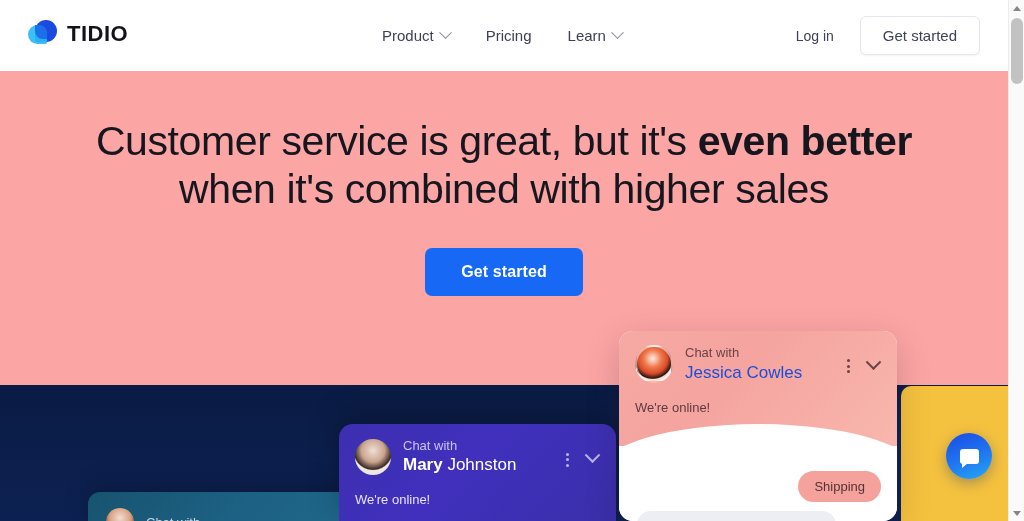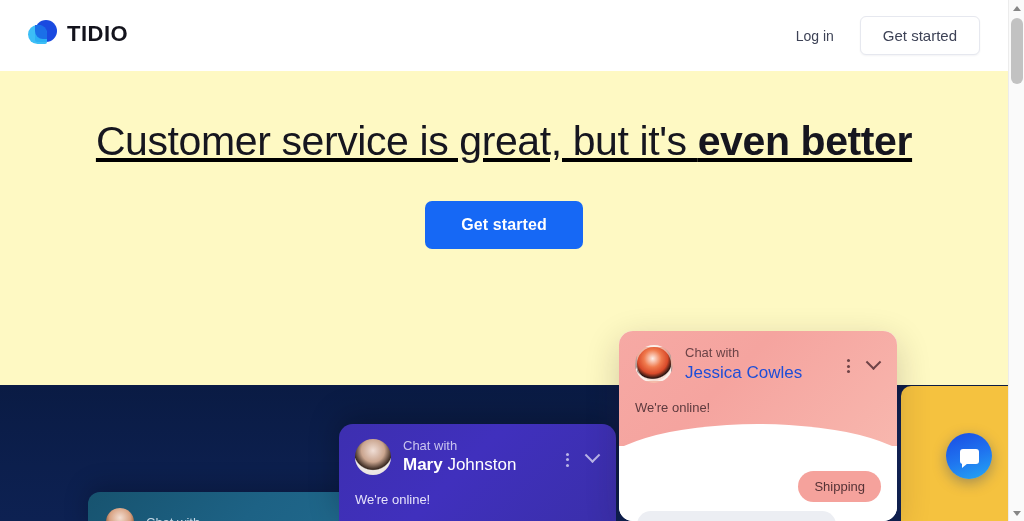--- a/index.html
+++ b/index.html
@@ -87,23 +87,22 @@
     border-radius:6px;
     padding:10px 22px;
     cursor:pointer;
     box-shadow:0 1px 2px rgba(20,25,50,.05);
     white-space:nowrap;
   }
 
   
   .hero {
     position:absolute; left:0; top:71px; width:1008px; height:314px;
-    background:#fef9c3;
+    background:#fca5a5;
     text-align:center;
-    text-decoration:underline;
   }
   .headline {
     margin-top:47px;
     font-size:41px;
     line-height:1.16;
     color:#16161f;
     font-weight:normal;
     letter-spacing:-.4px;
   }
   .headline .bold { font-weight:bold; }
@@ -341,30 +340,44 @@
 
     <div class="brand">
       <div class="brand-mark">
         <div class="blob-back"></div>
         <div class="blob-front"></div>
         <div class="blob-mix"></div>
       </div>
       <div class="brand-name">TIDIO</div>
     </div>
 
+    <div class="nav">
+      <div class="nav-item">
+        <span>Product</span>
+        <span class="chev"></span>
+      </div>
+      <div class="nav-item">
+        <span>Pricing</span>
+      </div>
+      <div class="nav-item">
+        <span>Learn</span>
+        <span class="chev"></span>
+      </div>
+    </div>
 
     <div class="header-right">
       <div class="login-link">Log in</div>
       <button class="btn-outline">Get started</button>
     </div>
   </div>
 
   <div class="hero">
     <h1 class="headline">
       <span class="line"><span>Customer service is great, but it's </span><span class="bold">even better</span></span>
+      <span class="line">when it's combined with higher sales</span>
     </h1>
     <div class="cta-wrap">
       <button class="btn-primary">Get started</button>
     </div>
   </div>
 
   <div class="dark-band"></div>
 
   <div class="card-yellow"></div>
 

